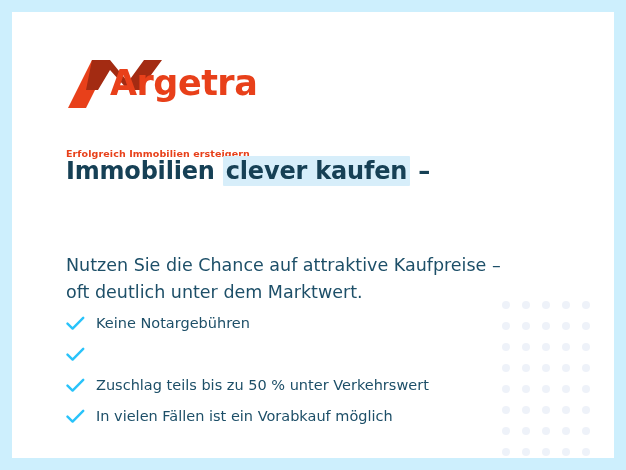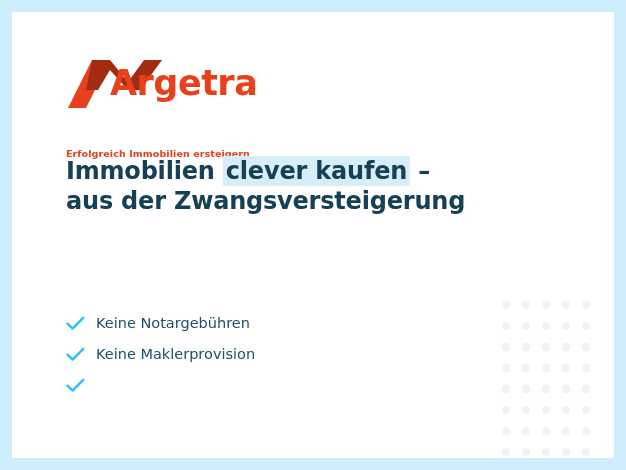--- a/index.html
+++ b/index.html
@@ -249,44 +249,55 @@
           <polygon points="26,4 44,4 62,26 78,4 96,4 74,34 62,34 44,14 32,34 20,34" fill="#a32b12"></polygon>
         </svg>
       </div>
       <div class="logo-word">Argetra</div>
       <div class="logo-tagline">Erfolgreich Immobilien ersteigern</div>
     </div>
 
 
     <h1 class="headline">
       <span class="hl-line"><span>Immobilien </span><span class="mark">clever kaufen</span><span> –</span></span>
-      <span class="hl-line">aus der Zwangsversteigerung</span>
     </h1>
 
+    <p class="sub">
+      <span class="sub-line">Nutzen Sie die Chance auf attraktive Kaufpreise –</span>
+      <span class="sub-line">oft deutlich unter dem Marktwert.</span>
+    </p>
 
     <ul class="bullets" id="bulletList">
         <li class="bullet">
           <span class="check">
             <svg width="19" height="15" viewBox="0 0 19 15" xmlns="http://www.w3.org/2000/svg">
               <path d="M1.5 7.6 L6.6 12.6 L17.2 1.8" fill="none" stroke="#29c3fa" stroke-width="2.4" stroke-linecap="round" stroke-linejoin="round"></path>
             </svg>
           </span>
           <span class="bullet-label">Keine Notargebühren</span>
         </li>
         <li class="bullet">
           <span class="check">
             <svg width="19" height="15" viewBox="0 0 19 15" xmlns="http://www.w3.org/2000/svg">
               <path d="M1.5 7.6 L6.6 12.6 L17.2 1.8" fill="none" stroke="#29c3fa" stroke-width="2.4" stroke-linecap="round" stroke-linejoin="round"></path>
             </svg>
           </span>
-          <span class="bullet-label">Keine Maklerprovision</span>
         </li>
         <li class="bullet">
           <span class="check">
             <svg width="19" height="15" viewBox="0 0 19 15" xmlns="http://www.w3.org/2000/svg">
               <path d="M1.5 7.6 L6.6 12.6 L17.2 1.8" fill="none" stroke="#29c3fa" stroke-width="2.4" stroke-linecap="round" stroke-linejoin="round"></path>
             </svg>
           </span>
+          <span class="bullet-label">Zuschlag teils bis zu 50 % unter Verkehrswert</span>
+        </li>
+        <li class="bullet">
+          <span class="check">
+            <svg width="19" height="15" viewBox="0 0 19 15" xmlns="http://www.w3.org/2000/svg">
+              <path d="M1.5 7.6 L6.6 12.6 L17.2 1.8" fill="none" stroke="#29c3fa" stroke-width="2.4" stroke-linecap="round" stroke-linejoin="round"></path>
+            </svg>
+          </span>
+          <span class="bullet-label">In vielen Fällen ist ein Vorabkauf möglich</span>
         </li>
       </ul>
 
   </div>
 </div>
 
 </body></html>

